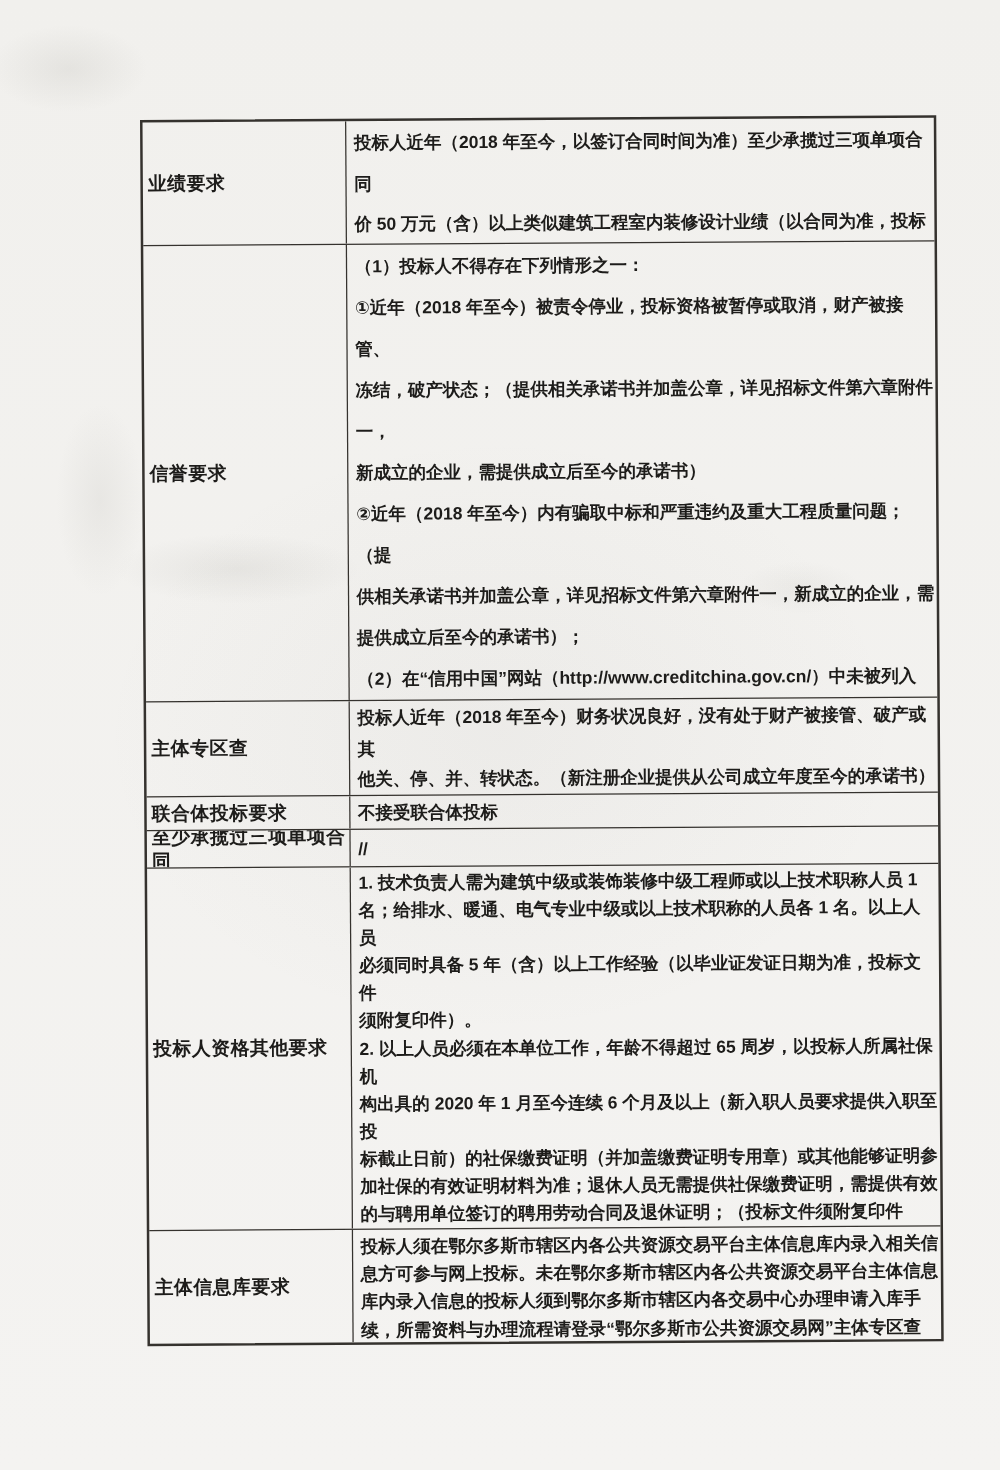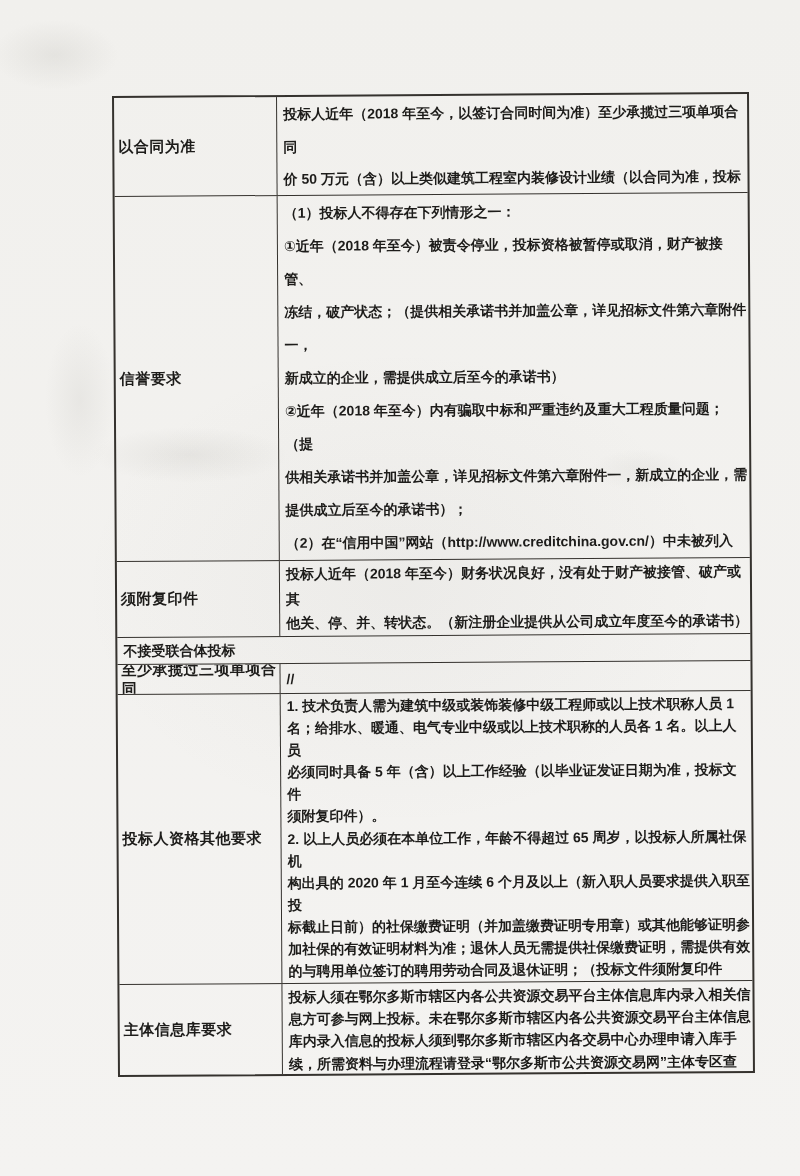--- a/index.html
+++ b/index.html
@@ -54,21 +54,21 @@
   .r6{height:290px;} .r6 .content-cell{line-height:22.1px;}
   .r7{height:91px;}  .r7 .content-cell{line-height:22.2px;padding-top:2px;}
 </style>
 </head>
 <body>
 
 <div class="sheet">
   <div class="doc-table">
 
     <div class="t-row r1">
-      <div class="label-cell">以合同为准</div>
+      <div class="label-cell">业绩要求</div>
       <div class="content-cell">投标人近年（2018 年至今，以签订合同时间为准）至少承揽过三项单项合同
 价 50 万元（含）以上类似建筑工程室内装修设计业绩（以合同为准，投标文
 件须附合同复印件）。</div>
     </div>
 
     <div class="t-row r2">
       <div class="label-cell">信誉要求</div>
       <div class="content-cell">（1）投标人不得存在下列情形之一：
 ①近年（2018 年至今）被责令停业，投标资格被暂停或取消，财产被接管、
 冻结，破产状态；（提供相关承诺书并加盖公章，详见招标文件第六章附件一，
@@ -76,27 +76,28 @@
 ②近年（2018 年至今）内有骗取中标和严重违约及重大工程质量问题；（提
 供相关承诺书并加盖公章，详见招标文件第六章附件一，新成立的企业，需
 提供成立后至今的承诺书）；
 （2）在“信用中国”网站（http://www.creditchina.gov.cn/）中未被列入
 失信被执行人名单（投标文件需附网页彩色截图）。
 （3）在“国家企业信用信息公示系统”（http://gsxt.saic.gov.cn/）中未
 被列入严重违法失信企业名单（投标文件需附网页彩色截图）。</div>
     </div>
 
     <div class="t-row r3">
-      <div class="label-cell">须附复印件</div>
+      <div class="label-cell">主体专区查</div>
       <div class="content-cell">投标人近年（2018 年至今）财务状况良好，没有处于财产被接管、破产或其
 他关、停、并、转状态。（新注册企业提供从公司成立年度至今的承诺书）（出
 具加盖企业公章的承诺书，格式详见招标文件附件）</div>
     </div>
 
     <div class="t-row r4">
+      <div class="label-cell">联合体投标要求</div>
       <div class="content-cell">不接受联合体投标</div>
     </div>
 
     <div class="t-row r5">
       <div class="label-cell">至少承揽过三项单项合同</div>
       <div class="content-cell">//</div>
     </div>
 
     <div class="t-row r6">
       <div class="label-cell">投标人资格其他要求</div>

